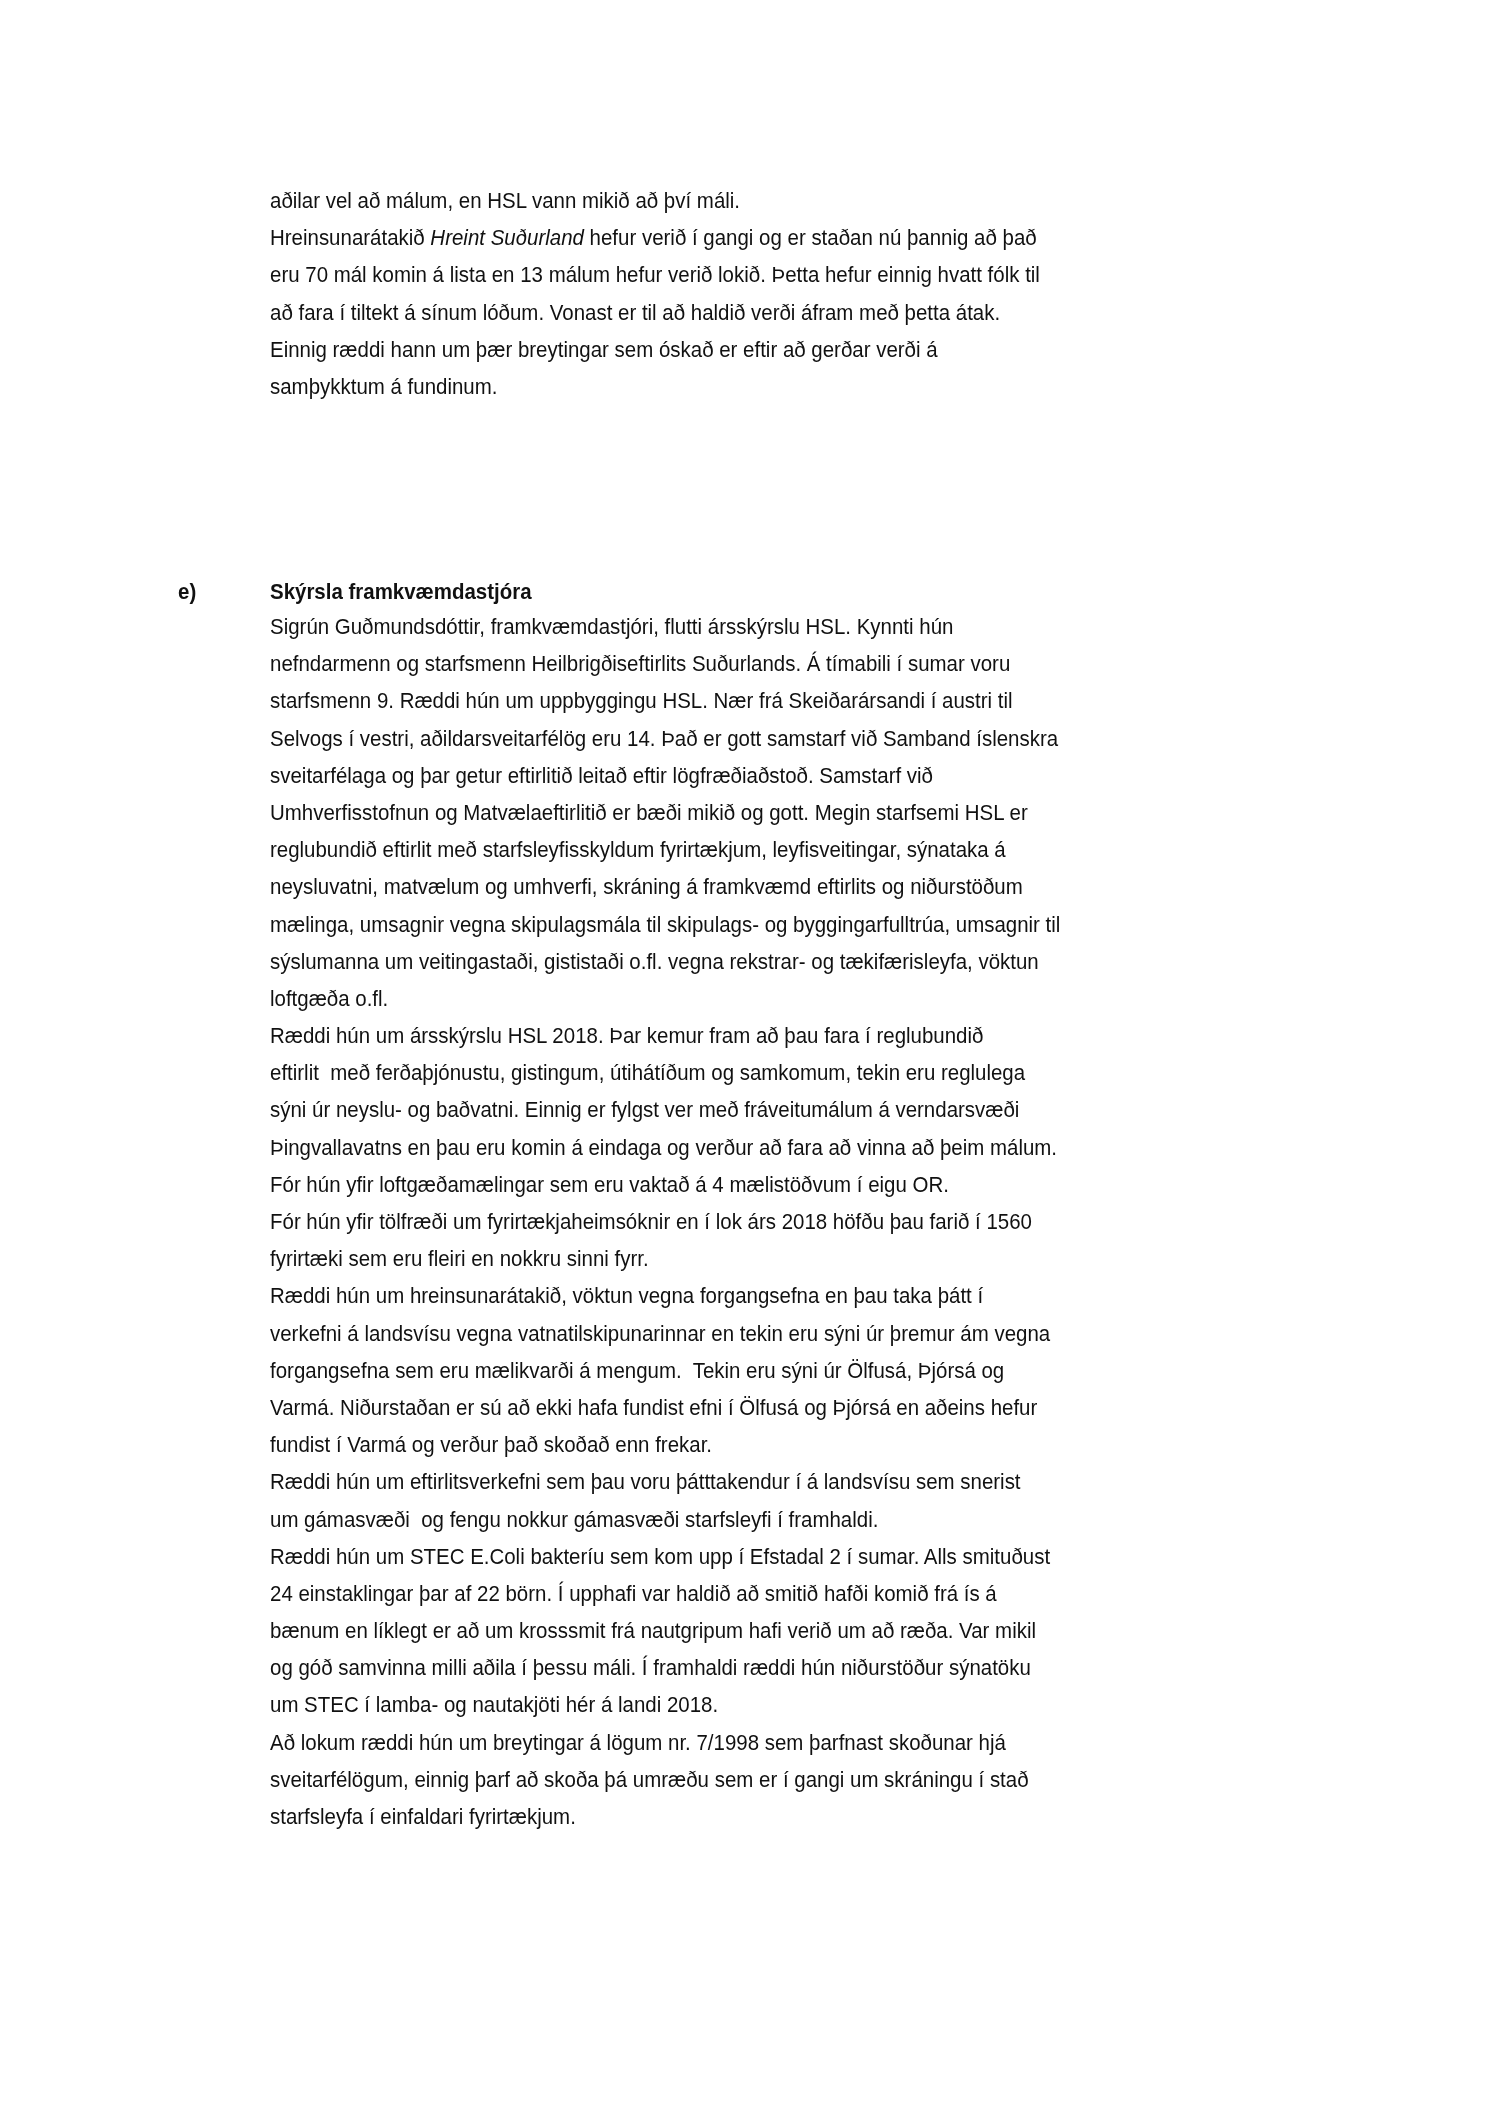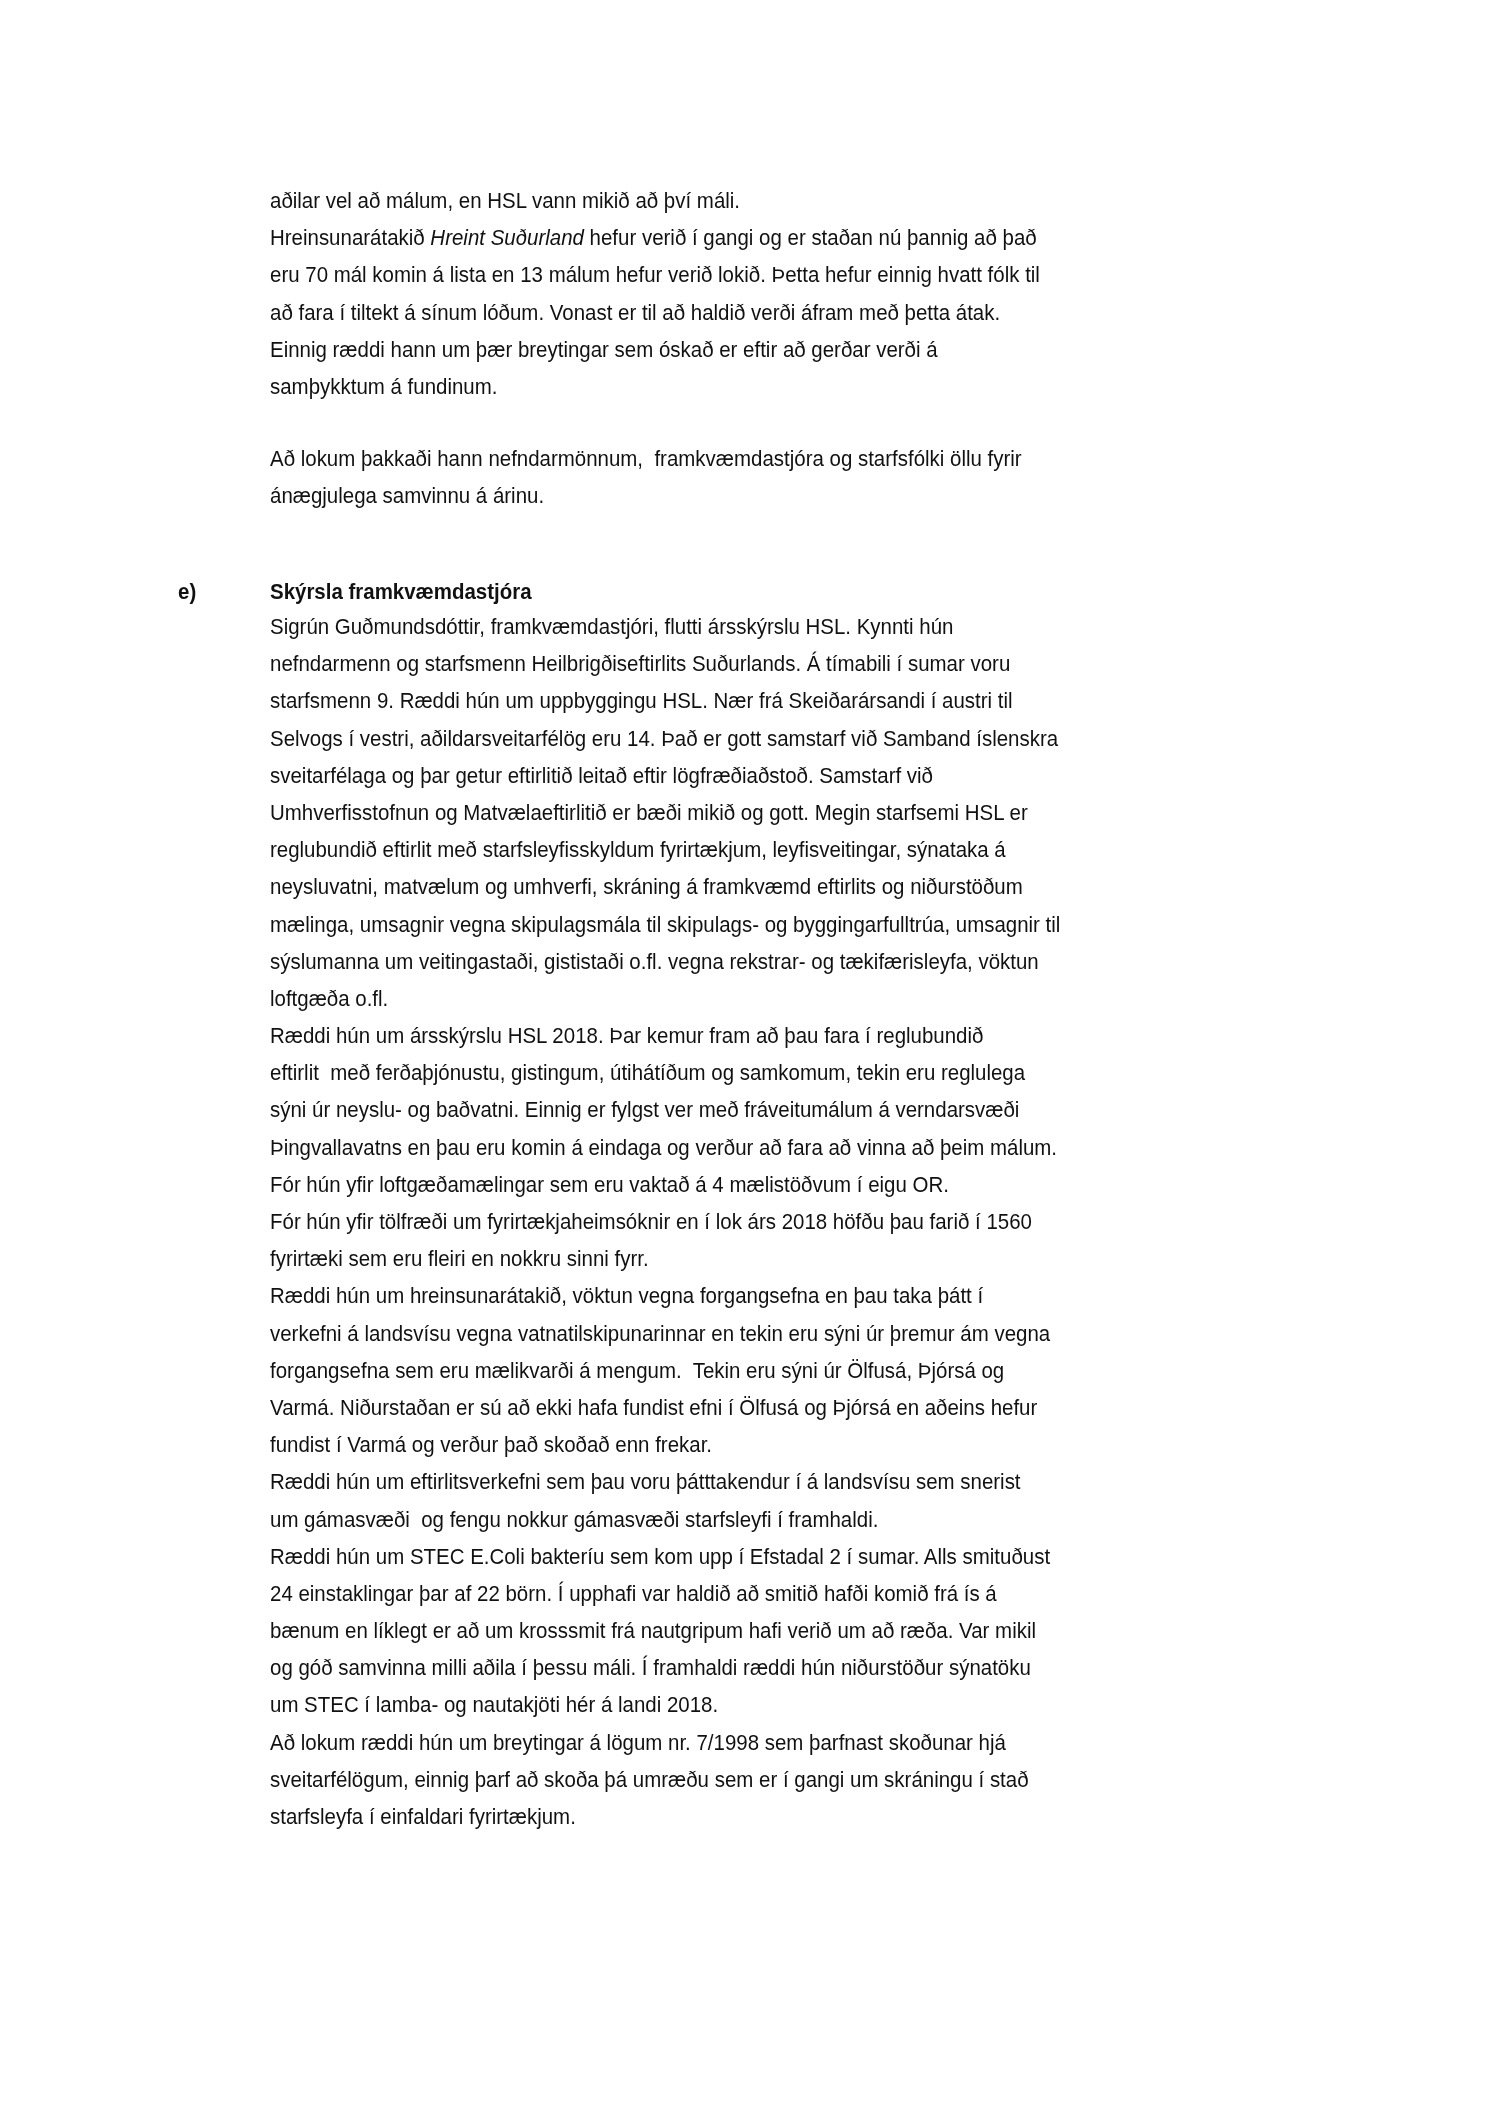--- a/index.html
+++ b/index.html
@@ -71,24 +71,20 @@
 
   <div class="block" id="block-intro">
     <span class="line" style="display: block; transform: scaleX(0.93);">aðilar vel að málum, en HSL vann mikið að því máli.</span>
     <span class="line" style="display: block; transform: scaleX(0.93);"><span>Hreinsunarátakið </span><em>Hreint Suðurland</em><span> hefur verið í gangi og er staðan nú þannig að það</span></span>
     <span class="line" style="display: block; transform: scaleX(0.93);">eru 70 mál komin á lista en 13 málum hefur verið lokið. Þetta hefur einnig hvatt fólk til</span>
     <span class="line" style="display: block; transform: scaleX(0.93);">að fara í tiltekt á sínum lóðum. Vonast er til að haldið verði áfram með þetta átak.</span>
     <span class="line" style="display: block; transform: scaleX(0.93);">Einnig ræddi hann um þær breytingar sem óskað er eftir að gerðar verði á</span>
     <span class="line" style="display: block; transform: scaleX(0.93);">samþykktum á fundinum.</span>
   </div>
 
-  <div class="block" id="block-thanks">
-    <span class="line" style="display: block; transform: scaleX(0.93);">Að lokum þakkaði hann nefndarmönnum,  framkvæmdastjóra og starfsfólki öllu fyrir</span>
-    <span class="line" style="display: block; transform: scaleX(0.93);">ánægjulega samvinnu á árinu.</span>
-  </div>
 
   <div id="section-e">
     <span class="marker" style="transform-origin: left center; transform: scaleX(0.93); display: inline-block;">e)</span>
     <span class="heading" style="transform-origin: left center; transform: scaleX(0.93); display: inline-block;">Skýrsla framkvæmdastjóra</span>
   </div>
 
   <div class="block" id="block-report">
       <span class="line" style="display: block; transform: scaleX(0.93);">Sigrún Guðmundsdóttir, framkvæmdastjóri, flutti ársskýrslu HSL. Kynnti hún</span>
       <span class="line" style="display: block; transform: scaleX(0.93);">nefndarmenn og starfsmenn Heilbrigðiseftirlits Suðurlands. Á tímabili í sumar voru</span>
       <span class="line" style="display: block; transform: scaleX(0.93);">starfsmenn 9. Ræddi hún um uppbyggingu HSL. Nær frá Skeiðarársandi í austri til</span>

